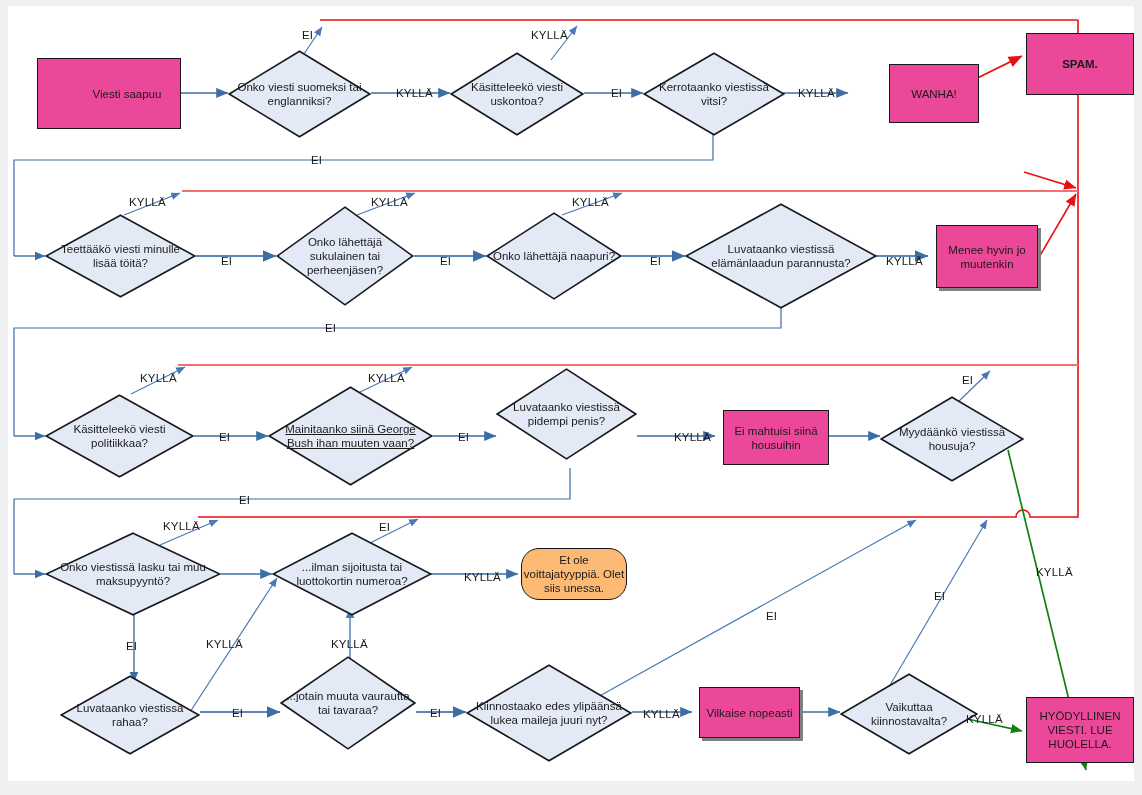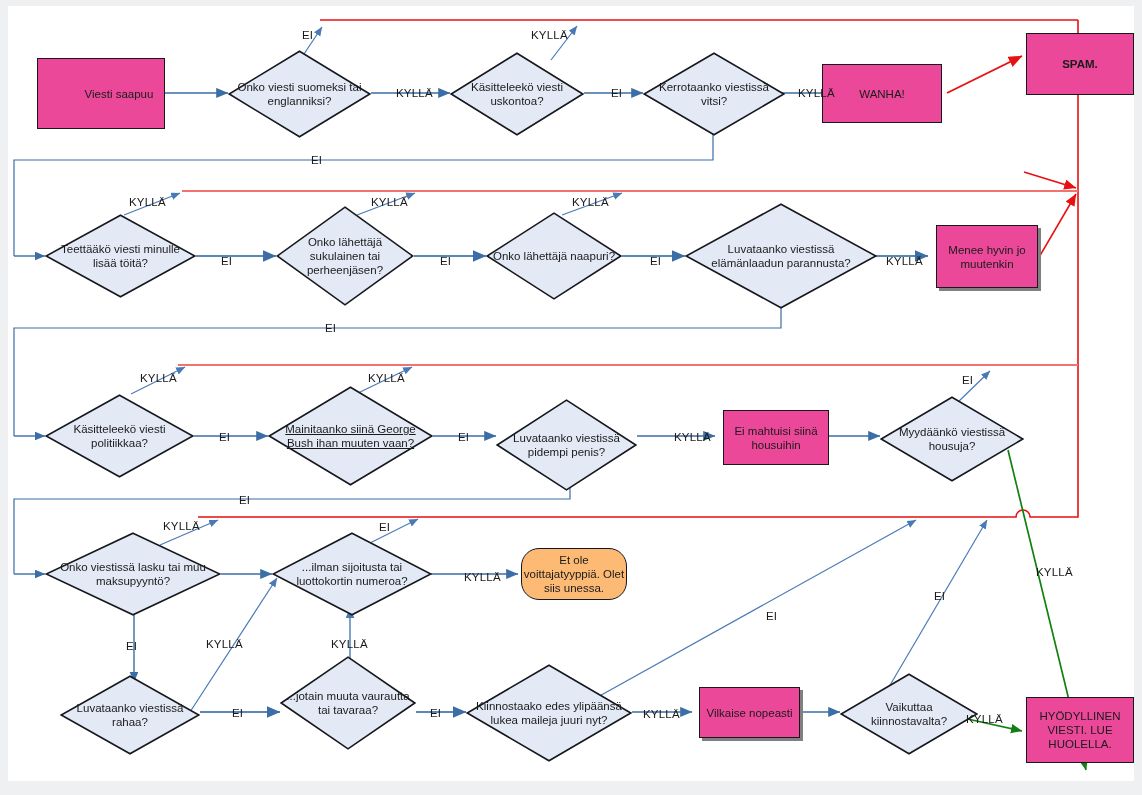--- a/index.html
+++ b/index.html
@@ -185,21 +185,21 @@
       <path d="M800,712 L840,712" stroke="#3b6ea5" stroke-width="1.6" fill="none" marker-end="url(#ab)"></path>
 
       <path d="M578,708 L916,520" stroke="#4a7ab5" stroke-width="1.2" fill="none" marker-end="url(#abt)"></path>
 
       <path d="M886,692 L987,520" stroke="#4a7ab5" stroke-width="1.2" fill="none" marker-end="url(#abt)"></path>
 
       <path d="M945,714 L1022,731" stroke="#118011" stroke-width="1.5" fill="none" marker-end="url(#ag)"></path>
     </g>
   </svg>
 
-  <div class="node box" style="left:37px;top:58px;width:128px;height:71px;padding-left:36px;">
+  <div class="node box" style="left:37px;top:58px;width:144px;height:71px;padding-left:36px;">
     <span>Viesti saapuu</span>
   </div>
 
   <div class="node diamond" style="left:228px;top:50px;width:143px;height:88px;">
     <svg class="dshape" viewBox="0 0 143 88" preserveAspectRatio="none">
       <polygon points="71.5,1.2 141.8,44 71.5,86.8 1.2,44" fill="#e3eaf6" stroke="#16181d" stroke-width="1.6"></polygon>
     </svg>
     <span class="dlabel">Onko viesti suomeksi tai englanniksi?</span>
   </div>
 
@@ -210,21 +210,21 @@
     <span class="dlabel">Käsitteleekö viesti uskontoa?</span>
   </div>
 
   <div class="node diamond" style="left:643px;top:52px;width:142px;height:84px;justify-content:center;">
     <svg class="dshape" viewBox="0 0 142 84" preserveAspectRatio="none">
       <polygon points="71,1.2 140.8,42 71,82.8 1.2,42" fill="#e3eaf6" stroke="#16181d" stroke-width="1.6"></polygon>
     </svg>
     <span class="dlabel">Kerrotaanko viestissä vitsi?</span>
   </div>
 
-  <div class="node box" style="left:822px;top:64px;width:120px;height:59px;">
+  <div class="node box" style="left:889px;top:64px;width:90px;height:59px;">
     <span>WANHA!</span>
   </div>
 
   <div class="node box bold" style="left:1026px;top:33px;width:108px;height:62px;">
     <span>SPAM.</span>
   </div>
 
   <div class="node diamond" style="left:45px;top:214px;width:151px;height:84px;">
     <svg class="dshape" viewBox="0 0 151 84" preserveAspectRatio="none">
       <polygon points="75.5,1.2 149.8,42 75.5,82.8 1.2,42" fill="#e3eaf6" stroke="#16181d" stroke-width="1.6"></polygon>
@@ -264,21 +264,21 @@
     <span class="dlabel">Käsitteleekö viesti politiikkaa?</span>
   </div>
 
   <div class="node diamond" style="left:268px;top:386px;width:165px;height:100px;text-decoration:underline;">
     <svg class="dshape" viewBox="0 0 165 100" preserveAspectRatio="none">
       <polygon points="82.5,1.2 163.8,50 82.5,98.8 1.2,50" fill="#e3eaf6" stroke="#16181d" stroke-width="1.6"></polygon>
     </svg>
     <span class="dlabel">Mainitaanko siinä George Bush ihan muuten vaan?</span>
   </div>
 
-  <div class="node diamond" style="left:496px;top:399px;width:141px;height:92px;text-align:center;">
+  <div class="node diamond" style="left:496px;top:368px;width:141px;height:92px;text-align:center;">
     <svg class="dshape" viewBox="0 0 141 92" preserveAspectRatio="none">
       <polygon points="70.5,1.2 139.8,46 70.5,90.8 1.2,46" fill="#e3eaf6" stroke="#16181d" stroke-width="1.6"></polygon>
     </svg>
     <span class="dlabel">Luvataanko viestissä pidempi penis?</span>
   </div>
 
   <div class="node box" style="left:723px;top:410px;width:106px;height:55px;">
     <span>Ei mahtuisi siinä housuihin</span>
   </div>
 

